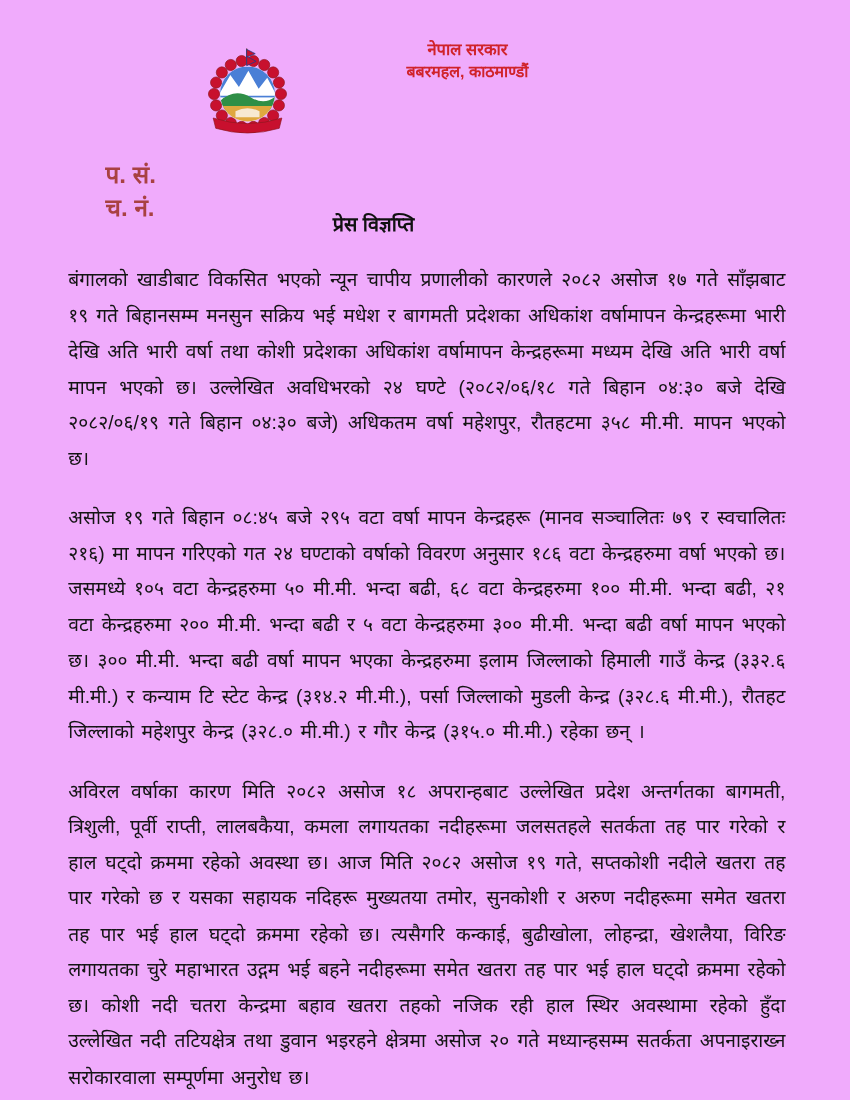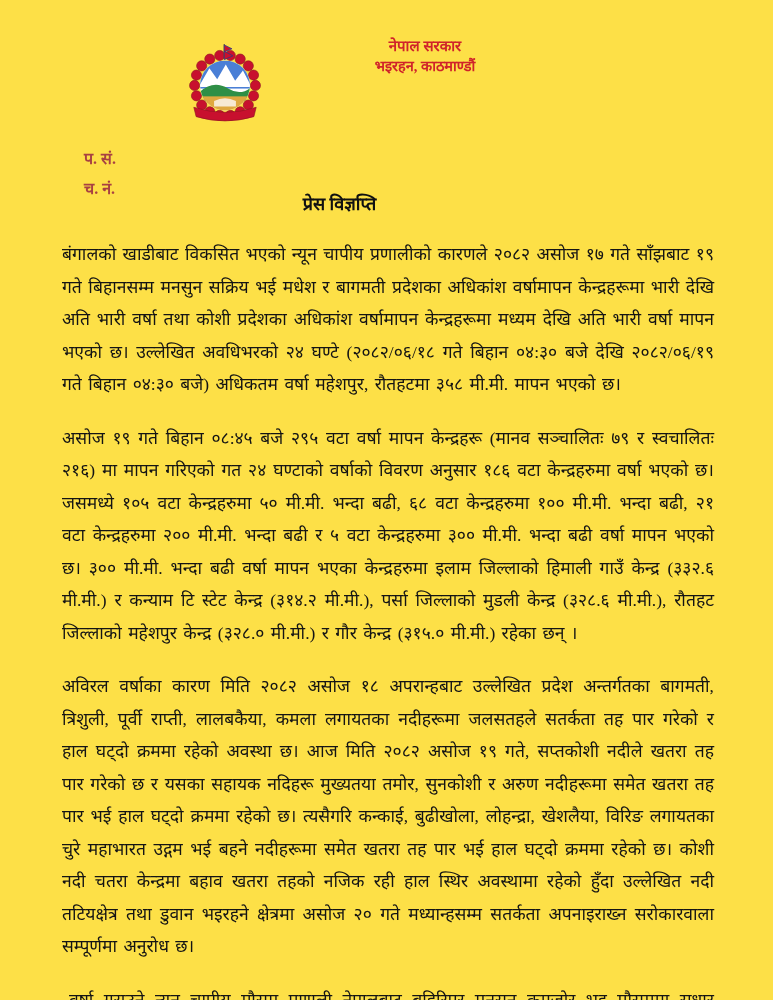--- a/index.html
+++ b/index.html
@@ -1,34 +1,34 @@
 <!DOCTYPE html>
 <html><head>
 <meta charset="utf-8">
 <style>
   html,body{margin:0;padding:0;background:#ffffff;}
   .page{
     position:relative;
     width:773px;height:1000px;
-    background:#fde047;
-    font-family:Liberation Serif, serif;
+    background:#f0abfc;
+    font-family:Liberation Sans, sans-serif;
     overflow:hidden;
   }
   
   .emblem{position:absolute;left:186px;top:42px;width:78px;height:90px;}
   .head-text{
     position:absolute;left:160px;top:36px;width:530px;
     text-align:center;color:#d0232a;font-weight:bold;
   }
   .head-gov{font-size:15px;line-height:20px;}
   .head-ministry{font-size:17px;line-height:23px;}
   .head-dept{font-size:25px;line-height:31px;letter-spacing:0.5px;}
   .head-addr{font-size:14.5px;line-height:21px;}
   
-  .refs{position:absolute;left:84px;top:144px;color:#a84142;font-size:16px;font-weight:bold;}
+  .refs{position:absolute;left:96px;top:144px;color:#a84142;font-size:22px;font-weight:bold;}
   .ref-line{line-height:30px;}
   
   .press-title{
     position:absolute;left:0;top:191px;width:679px;
     text-align:center;font-size:18px;font-weight:bold;color:#111;
   }
   
   .body-text{
     position:absolute;left:62px;top:238px;width:652px;
     color:#141414;font-size:17.5px;line-height:32.5px;
@@ -85,21 +85,21 @@
       <g>
         <line x1="49" y1="1" x2="49" y2="20" stroke="#6b4a2b" stroke-width="1.4"></line>
         <polygon points="49,2 59,7 49,11" fill="#c8102e" stroke="#1b3d8f" stroke-width="0.9"></polygon>
         <polygon points="49,10 60,16 49,21" fill="#c8102e" stroke="#1b3d8f" stroke-width="0.9"></polygon>
       </g>
     </svg>
   </div>
 
   <div class="head-text">
     <div class="head-gov">नेपाल सरकार</div>
-    <div class="head-addr">भइरहन, काठमाण्डौं</div>
+    <div class="head-addr">बबरमहल, काठमाण्डौं</div>
   </div>
 
   <div class="refs">
     <div class="ref-line">प. सं.</div>
     <div class="ref-line">च. नं.</div>
   </div>
 
   <div class="press-title">प्रेस विज्ञप्ति</div>
 
   <div class="body-text">

